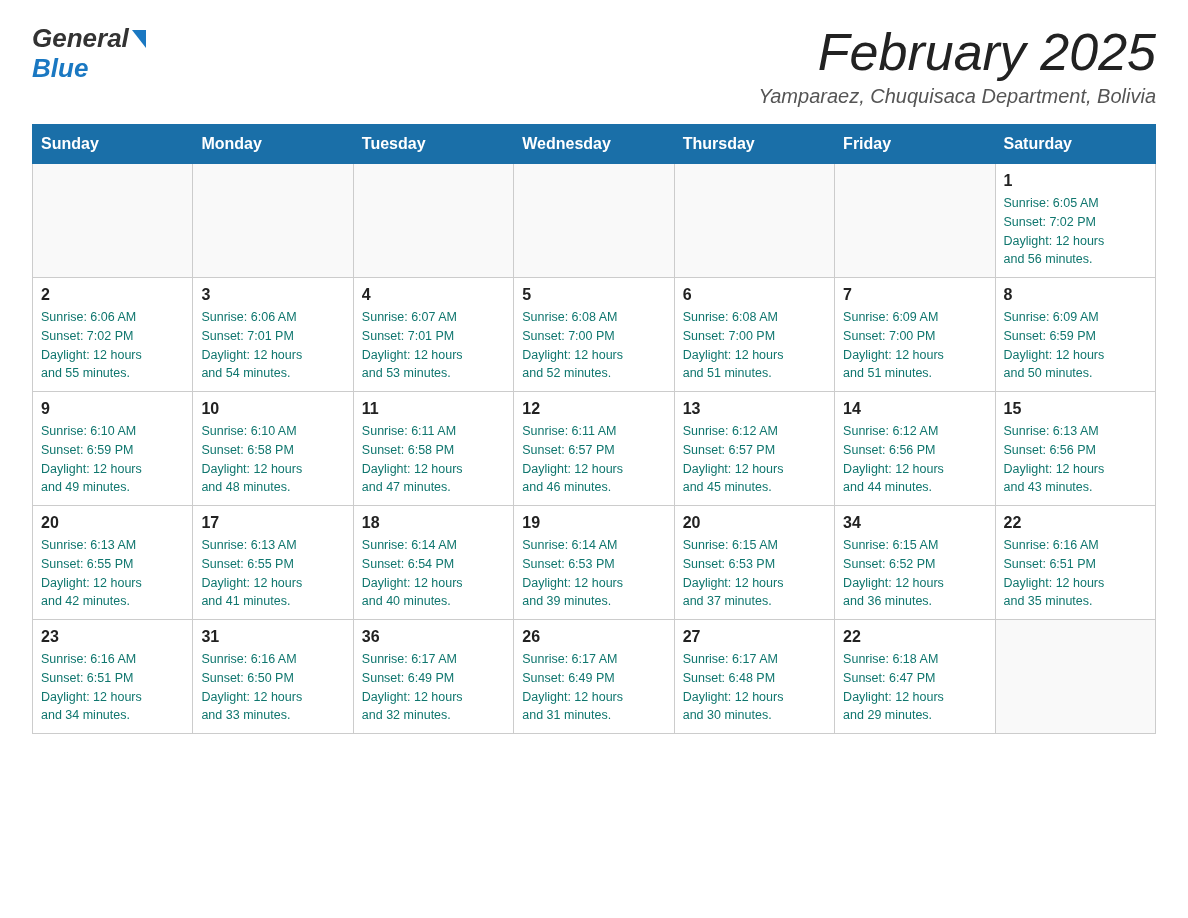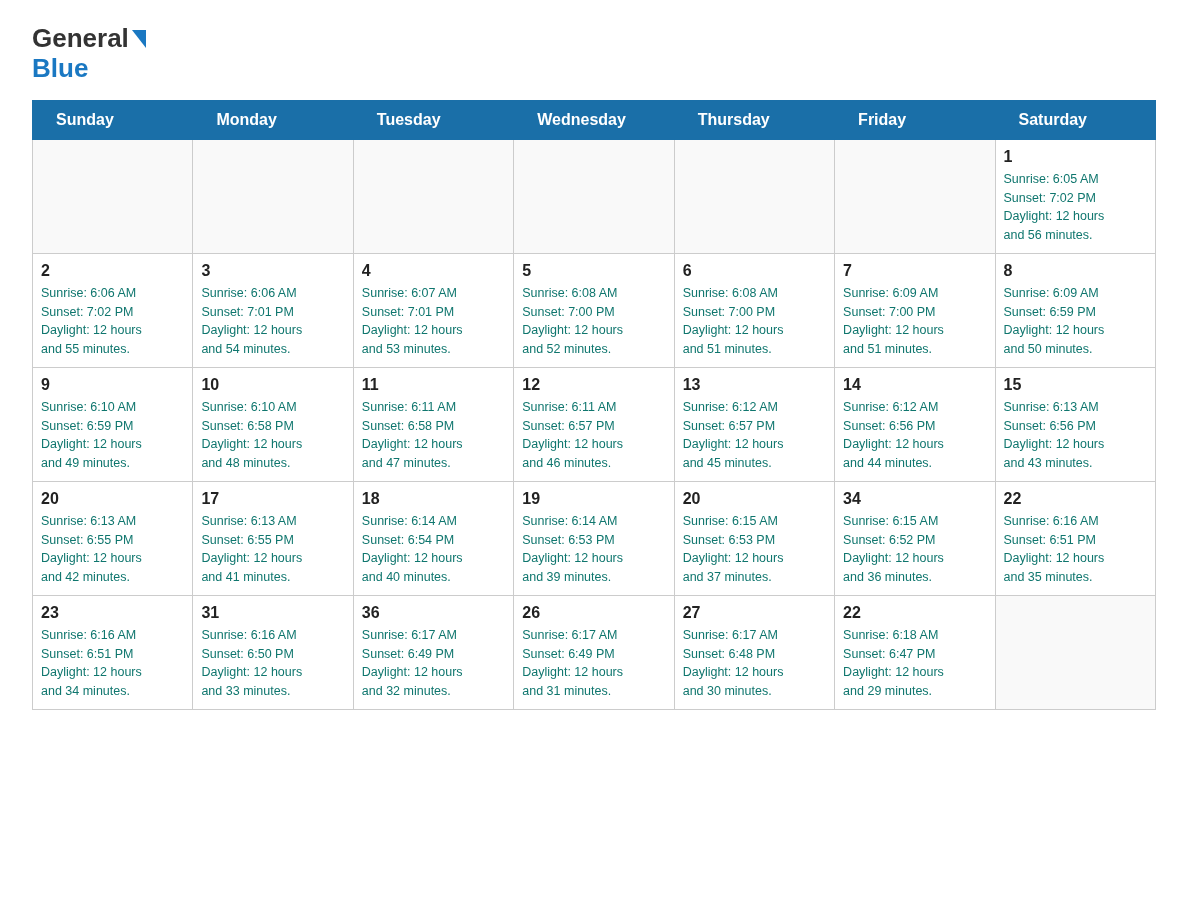--- a/index.html
+++ b/index.html
@@ -9,20 +9,21 @@
       color: #333;
       padding: 24px 32px;
       width: 1188px;
       min-height: 918px;
     }
     .header {
       display: flex;
       justify-content: space-between;
       align-items: flex-start;
       margin-bottom: 8px;
+      font-style: italic;
     }
     .logo {
       display: flex;
       align-items: center;
     }
     .title-block {
       text-align: right;
     }
     .main-title {
       font-size: 52px;
@@ -38,21 +39,21 @@
     .calendar {
       width: 100%;
       border-collapse: collapse;
       margin-top: 16px;
     }
     .calendar thead tr th {
       background-color: #1a6fa8;
       color: #fff;
       font-size: 16px;
       font-weight: bold;
-      padding: 10px 23px;
+      padding: 10px 8px;
       text-align: left;
       border: 1px solid #1a6fa8;
     }
     .calendar tbody tr td {
       border: 1px solid #ccc;
       vertical-align: top;
       padding: 8px;
       width: calc(100% / 7);
       min-height: 100px;
       background: #fff;
@@ -82,20 +83,22 @@
 <div class="header">
   <div class="logo">
   <div style="line-height:1.15;">
     <div style="font-size:26px;font-weight:bold;color:#333;font-family:Arial;">
       General<span style="display:inline-block;width:0;height:0;border-left:14px solid transparent;border-top:18px solid #1a78c2;vertical-align:middle;margin-left:3px;margin-bottom:2px;"></span>
     </div>
     <div style="font-size:26px;font-weight:bold;color:#1a78c2;font-family:Arial;">Blue</div>
   </div>
 </div>
   <div class="title-block">
+    <div class="main-title">February 2025</div>
+    <div class="subtitle">Yamparaez, Chuquisaca Department, Bolivia</div>
   </div>
 </div>
 
 <div style="position:relative;">
 </div>
 
 <table class="calendar">
   <thead>
     <tr>
     <th>Sunday</th>

